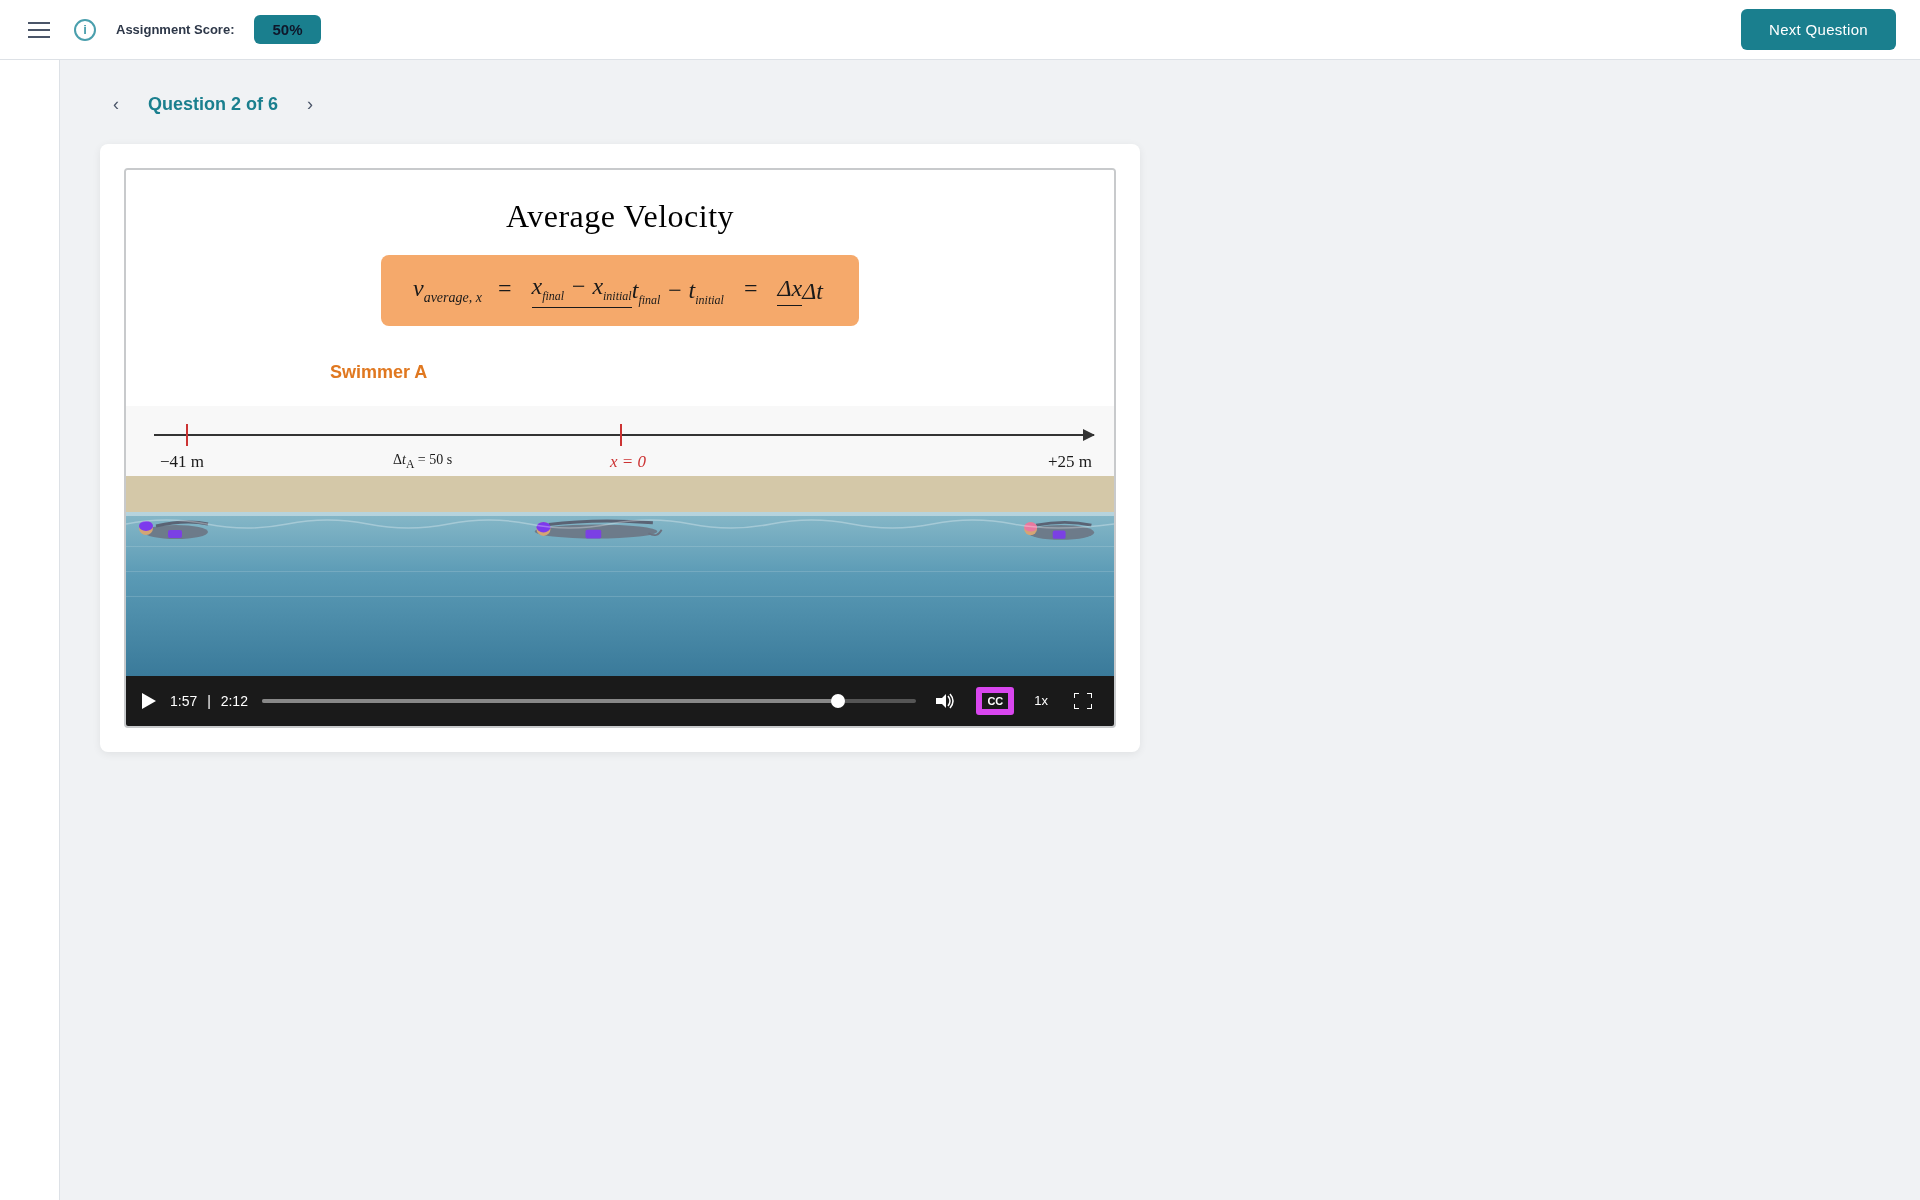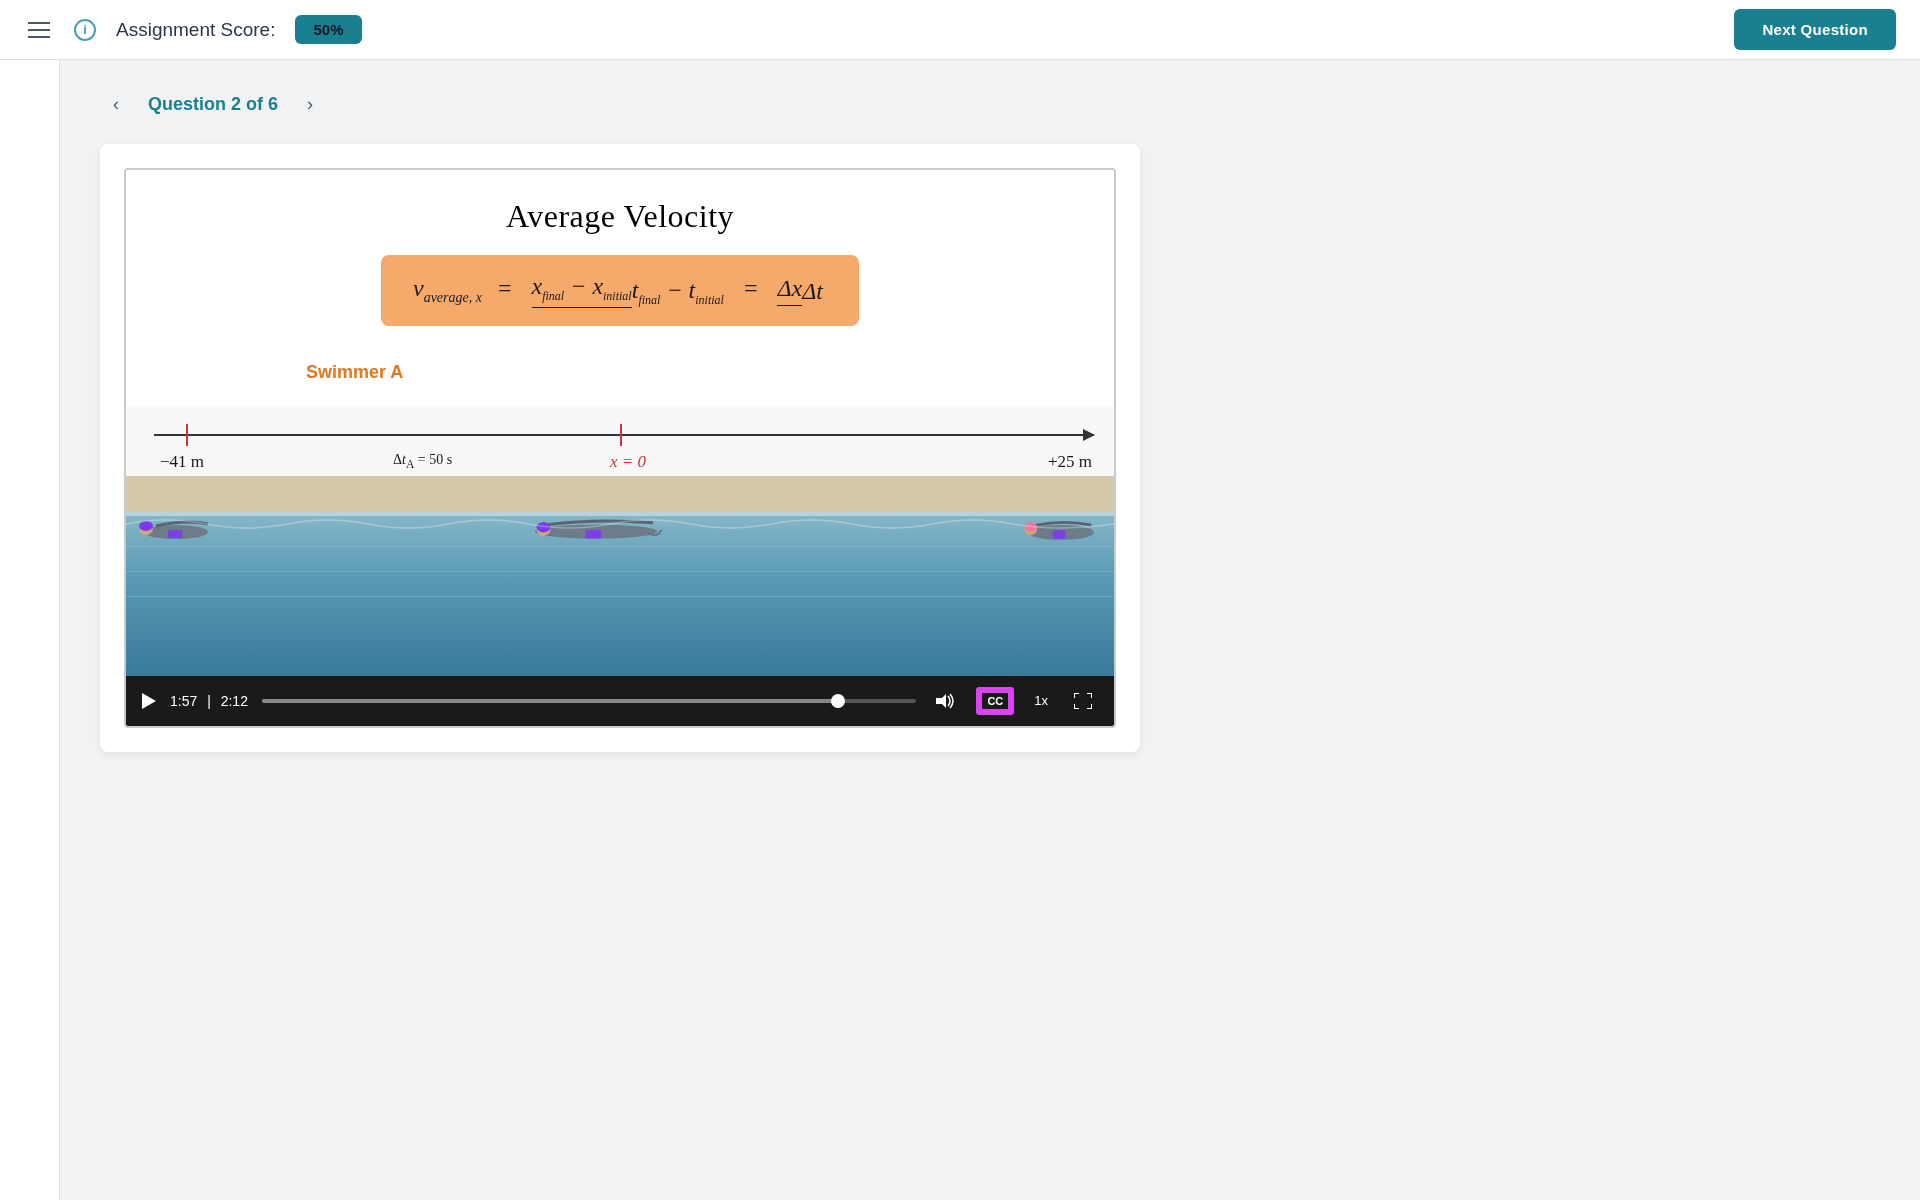--- a/index.html
+++ b/index.html
@@ -47,41 +47,41 @@
       border: 2px solid #4a9fad;
       display: flex;
       align-items: center;
       justify-content: center;
       color: #4a9fad;
       font-size: 13px;
       font-weight: bold;
       cursor: pointer;
     }
     .assignment-score-label {
-      font-size: 19px;
+      font-size: 13px;
       color: #2d3748;
-      font-weight: 400;
+      font-weight: 700;
       text-align: right;
     }
     .score-badge {
       background: #1a7f8e;
       color: #0f172a;
       padding: 6px 18px;
       border-radius: 6px;
       font-size: 15px;
       font-weight: 600;
     }
     .next-question-btn {
       background: #1a7f8e;
       color: white;
       border: none;
       padding: 12px 28px;
       border-radius: 6px;
       font-size: 15px;
-      font-weight: 700;
+      font-weight: 400;
       cursor: pointer;
       letter-spacing: 0.3px;
     }
 
     
     .main-layout {
       display: flex;
       height: calc(1200px - 60px);
     }
 
@@ -170,20 +170,21 @@
       display: inline-flex;
       align-items: center;
     }
 
     
     .swimmer-label-area {
       position: relative;
       background: #ffffff;
       height: 60px;
       padding: 0 20px;
+      margin-left: 24px;
     }
     .swimmer-a-label {
       color: #e07820;
       font-size: 18px;
       font-weight: 600;
       position: absolute;
       left: 180px;
       top: 16px;
     }
 

